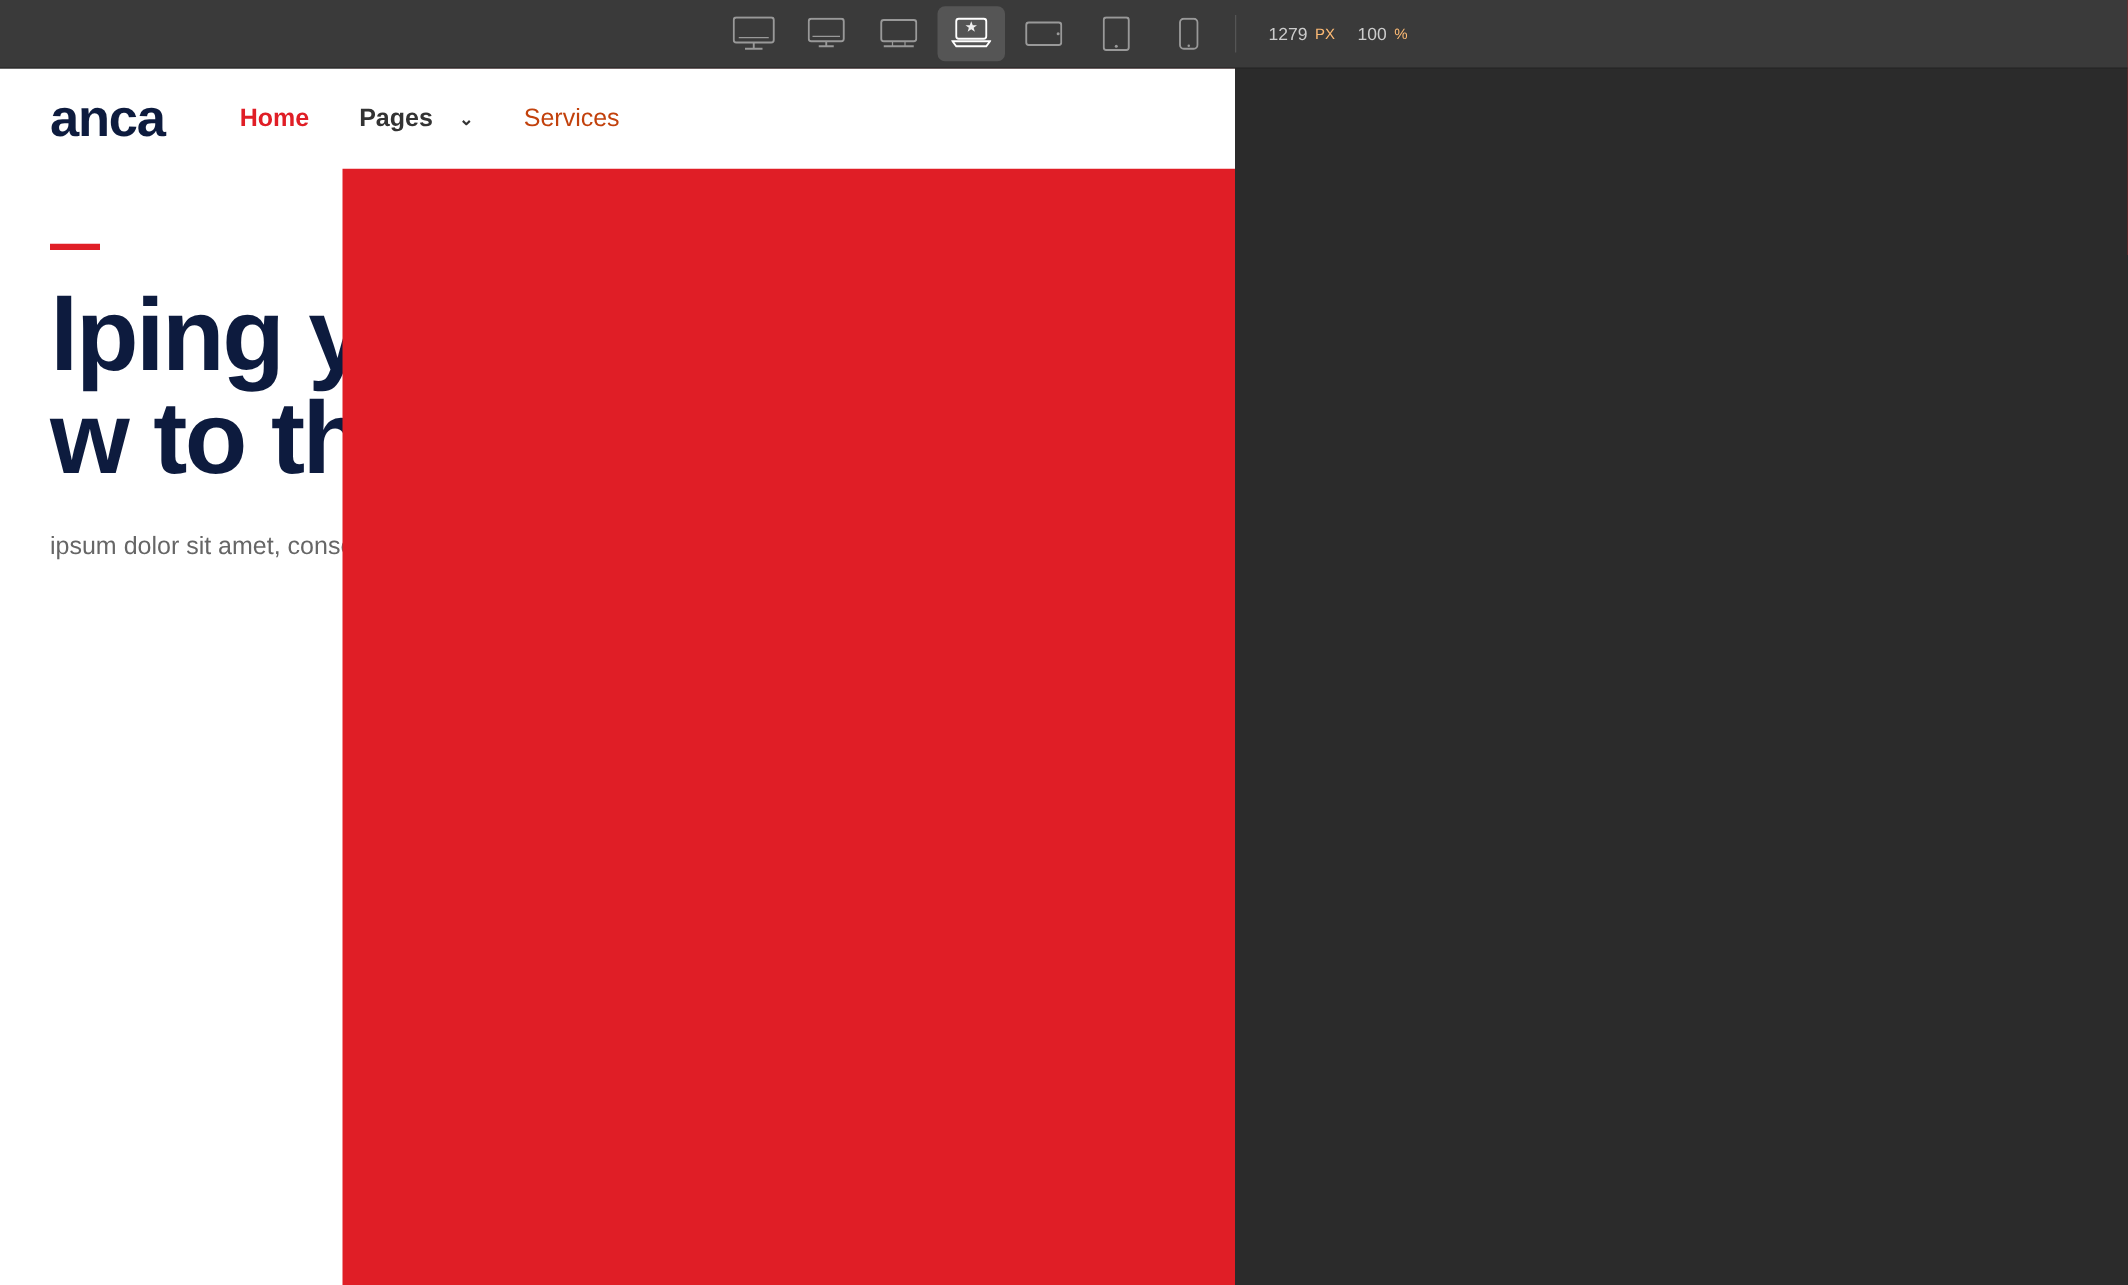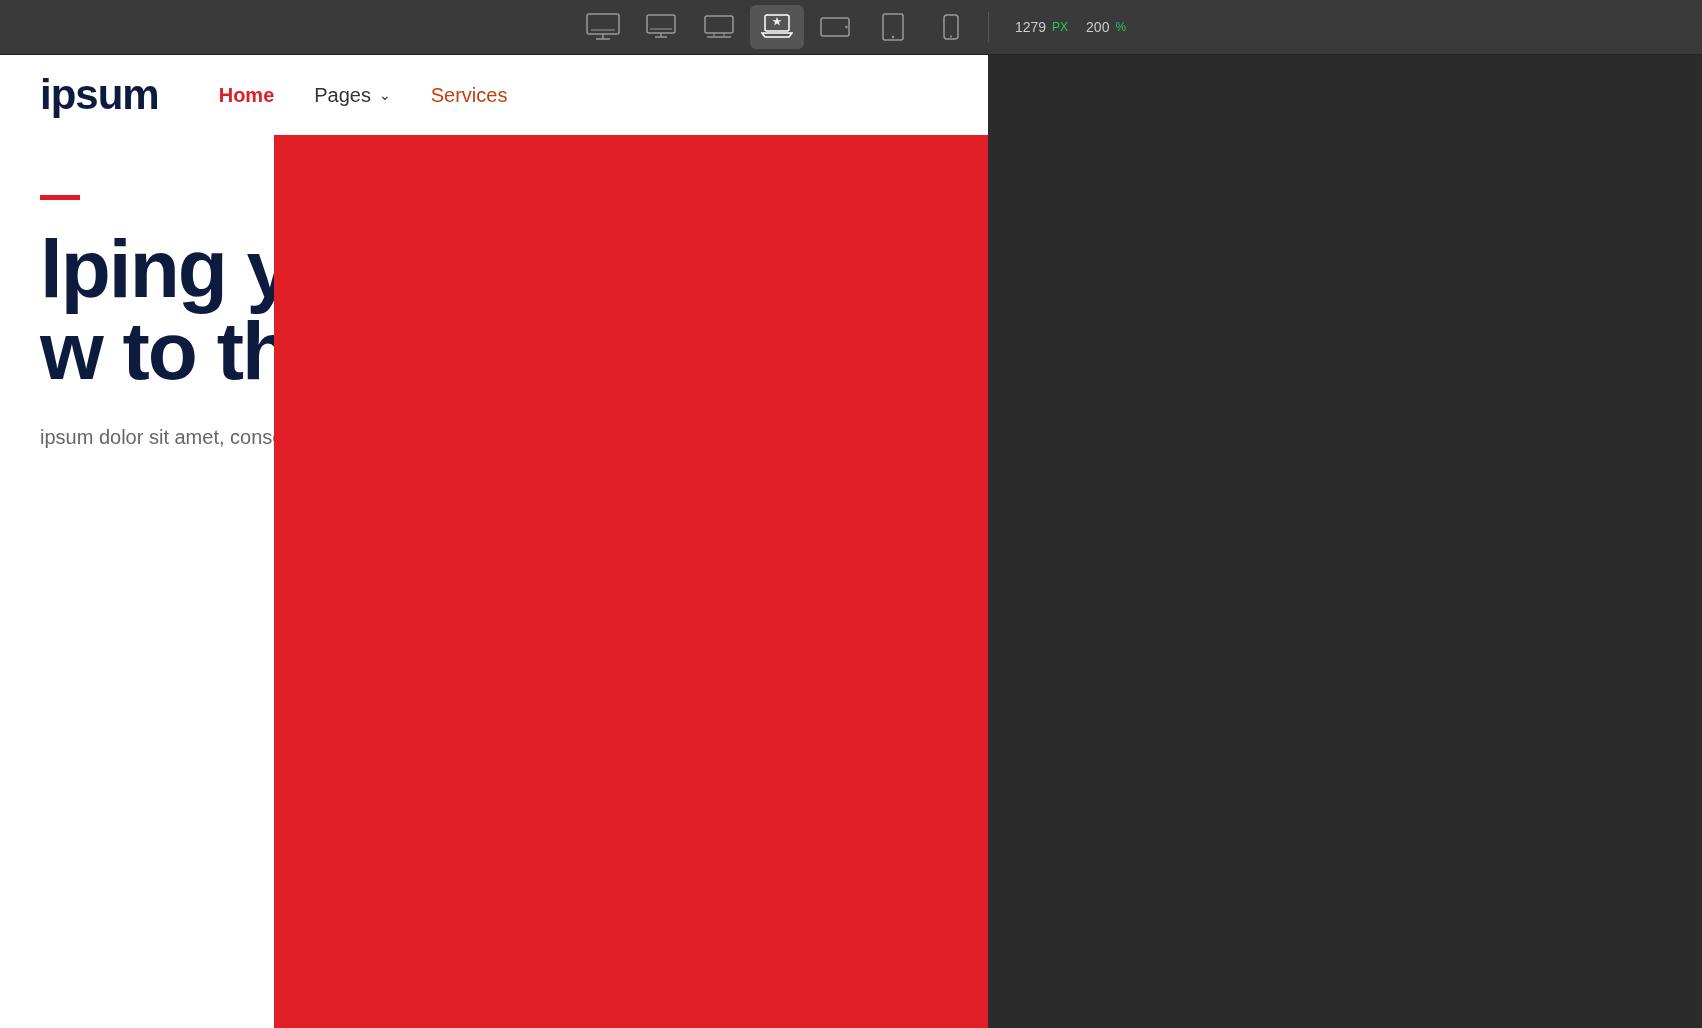--- a/index.html
+++ b/index.html
@@ -58,21 +58,21 @@
       margin-left: 16px;
     }
 
     .toolbar-size-value {
       color: #ccc;
       font-size: 14px;
       font-weight: 500;
     }
 
     .toolbar-size-label {
-      color: #22c55e;
+      color: #fdba74;
       font-size: 12px;
       font-weight: 400;
       text-transform: uppercase;
     }
 
     
     .canvas-area {
       width: 100%;
       height: calc(1028px - 55px);
       display: flex;
@@ -124,23 +124,23 @@
     }
 
     .nav-link.active {
       color: #e01e26;
       font-weight: 600;
     }
 
     .nav-link-with-arrow {
       display: flex;
       align-items: center;
-      gap: 8px;
+      gap: 21px;
       font-size: 20px;
-      font-weight: 400;
+      font-weight: 700;
       color: #333;
       cursor: pointer;
     }
 
     .nav-chevron {
       font-size: 14px;
       color: #333;
     }
 
     
@@ -266,31 +266,31 @@
       <rect x="1" y="1" width="14" height="24" rx="3" stroke="#999" stroke-width="1.5" fill="none"></rect>
       <circle cx="8" cy="22.5" r="1" fill="#999"></circle>
     </svg>
   </button>
 
   <div class="toolbar-separator"></div>
 
   <div class="toolbar-size-display">
     <span class="toolbar-size-value">1279</span>
     <span class="toolbar-size-label">PX</span>
-    <span class="toolbar-size-value" style="margin-left:12px;">200</span>
+    <span class="toolbar-size-value" style="margin-left:12px;">100</span>
     <span class="toolbar-size-label">%</span>
   </div>
 </div>
 
 <div class="canvas-area">
 
   <div class="website-preview">
 
     <nav class="nav-bar">
-      <div class="nav-logo">ipsum</div>
+      <div class="nav-logo">anca</div>
       <div class="nav-links">
         <a class="nav-link active">Home</a>
         <div class="nav-link-with-arrow">
           <span>Pages</span>
           <span class="nav-chevron">⌄</span>
         </div>
         <a class="nav-link">Services</a>
       </div>
     </nav>
 

